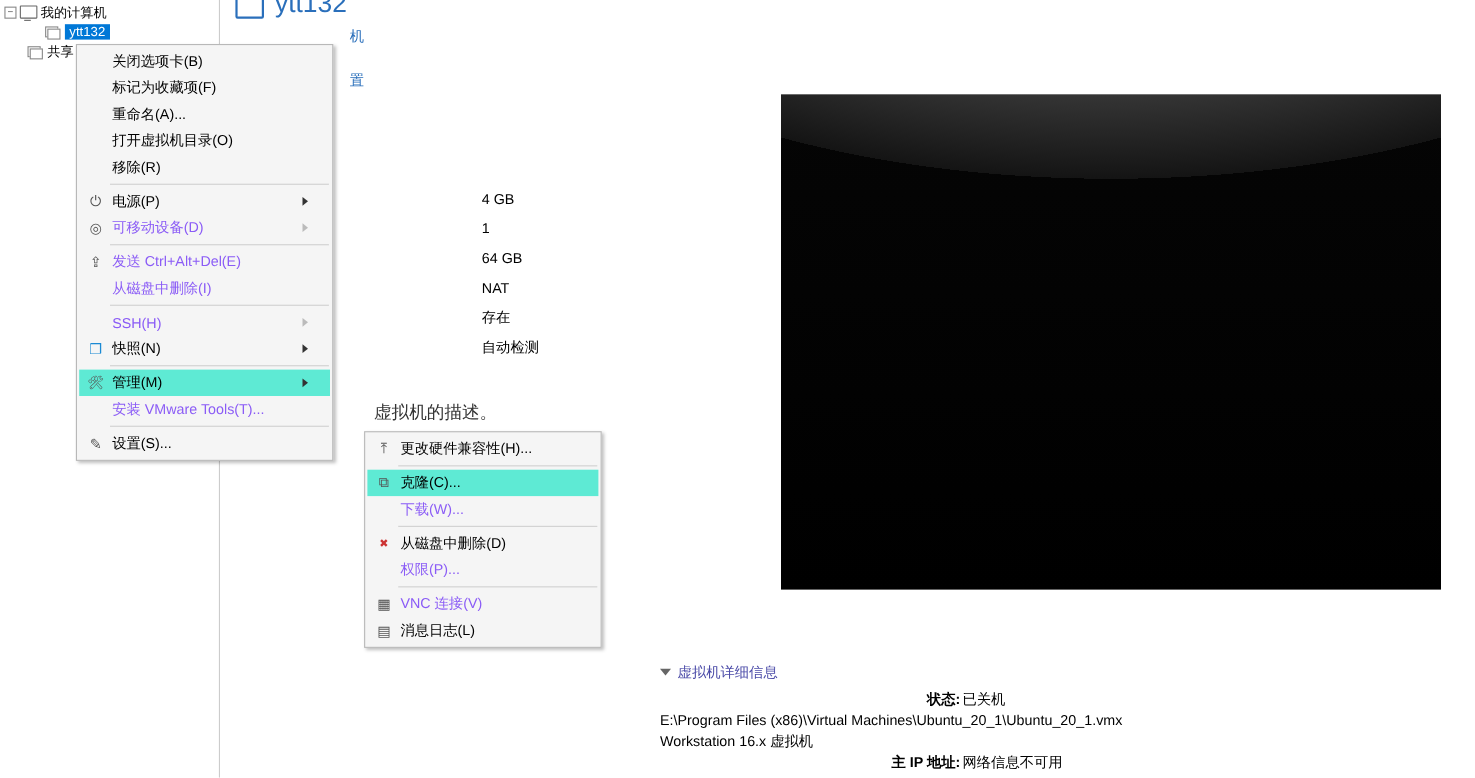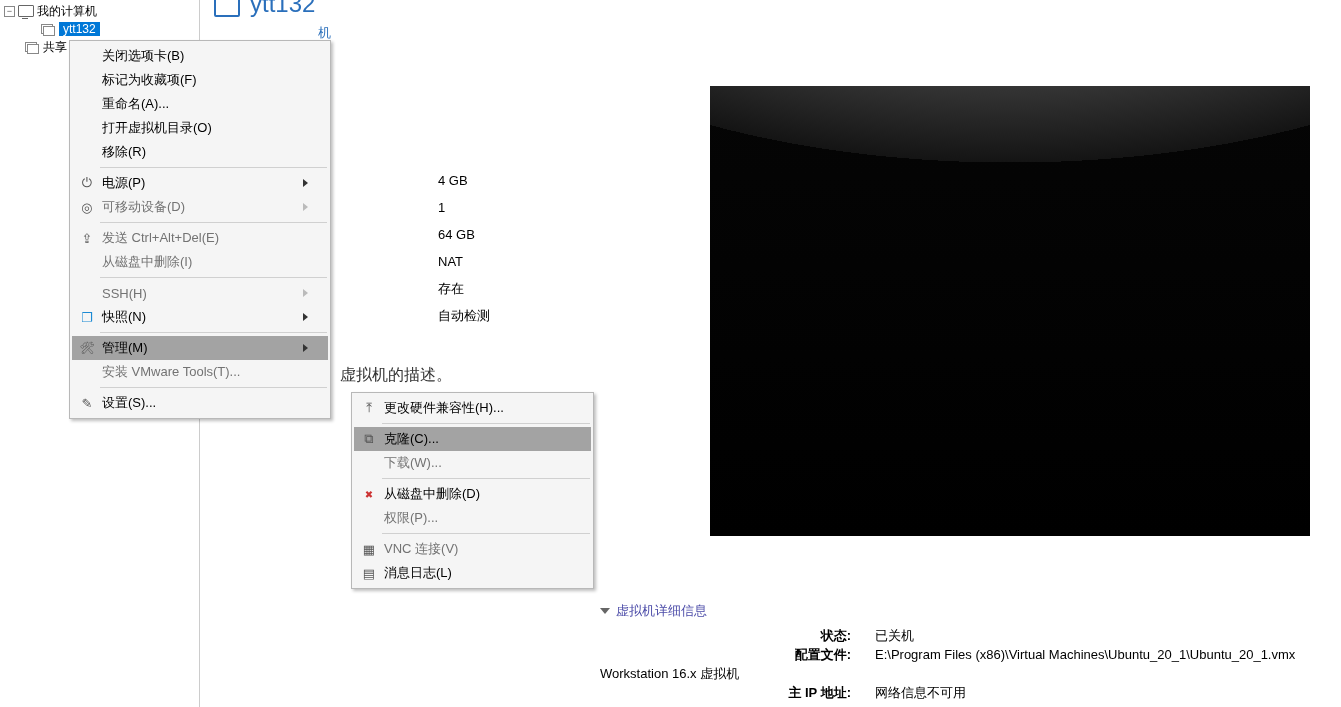--- a/index.html
+++ b/index.html
@@ -164,42 +164,42 @@
   border-left: 5px solid transparent;
   border-right: 5px solid transparent;
   border-top: 6px solid #666;
   margin-right: 6px;
 }
 .details-grid {
   font-size: 13px;
   line-height: 19px;
 }
 .details-row { display: flex; }
-.details-label { width: 275px; text-align: right; font-weight: bold; padding-right: 24px; }
+.details-label { width: 275px; text-align: right; font-weight: bold; padding-right: 2px; }
 .details-value { }
 
 
 .ctxmenu {
   position: absolute;
   background: #f5f5f5;
   border: 1px solid #b8b8b8;
   box-shadow: 2px 2px 3px rgba(0,0,0,0.25);
   padding: 3px 2px;
   font-size: 13px;
 }
 .ctx-item {
   display: flex;
   align-items: center;
   height: 24px;
   padding: 0 20px 0 4px;
   position: relative;
   white-space: nowrap;
 }
-.ctx-item.disabled { color: #737373; }
-.ctx-item.highlight { background: #a3a3a3; }
+.ctx-item.disabled { color: #8b5cf6; }
+.ctx-item.highlight { background: #5eead4; }
 .ctx-icon {
   width: 22px;
   display: inline-flex;
   align-items: center;
   justify-content: center;
   color: #555;
   font-size: 13px;
 }
 .ctx-label { flex: 1; padding-left: 4px; }
 .ctx-arrow {
@@ -208,22 +208,22 @@
   border-bottom: 4px solid transparent;
   border-left: 5px solid #333;
   margin-left: 10px;
 }
 .ctx-sep {
   height: 1px;
   background: #d0d0d0;
   margin: 3px 1px 3px 28px;
 }
 
-.menu1 { left: 69px; top: 40px; width: 262px; }
-.menu2 { left: 331px; top: 392px; width: 243px; margin-left: 20px; }
+.menu1 { left: 69px; top: 40px; width: 234px; }
+.menu2 { left: 331px; top: 392px; width: 216px; }
 
 
 .u-power::before { content: "⏻"; }
 .u-disk::before  { content: "◎"; }
 .u-send::before  { content: "⇪"; }
 .u-snap::before  { content: "❐"; color:#1b8ad4; }
 .u-gear::before  { content: "✎"; }
 .u-wrench::before{ content: "🛠"; font-size:12px; }
 .u-upload::before{ content: "⤒"; }
 .u-clone::before { content: "⧉"; }
@@ -275,21 +275,20 @@
     <div class="details-header">
       <span class="details-caret"></span>
       <span>虚拟机详细信息</span>
     </div>
     <div class="details-grid">
       <div class="details-row">
         <div class="details-label">状态:</div>
         <div class="details-value">已关机</div>
       </div>
       <div class="details-row">
-        <div class="details-label">配置文件:</div>
         <div class="details-value">E:\Program Files (x86)\Virtual Machines\Ubuntu_20_1\Ubuntu_20_1.vmx</div>
       </div>
       <div class="details-row">
         <div class="details-value">Workstation 16.x 虚拟机</div>
       </div>
       <div class="details-row">
         <div class="details-label">主 IP 地址:</div>
         <div class="details-value">网络信息不可用</div>
       </div>
     </div>

